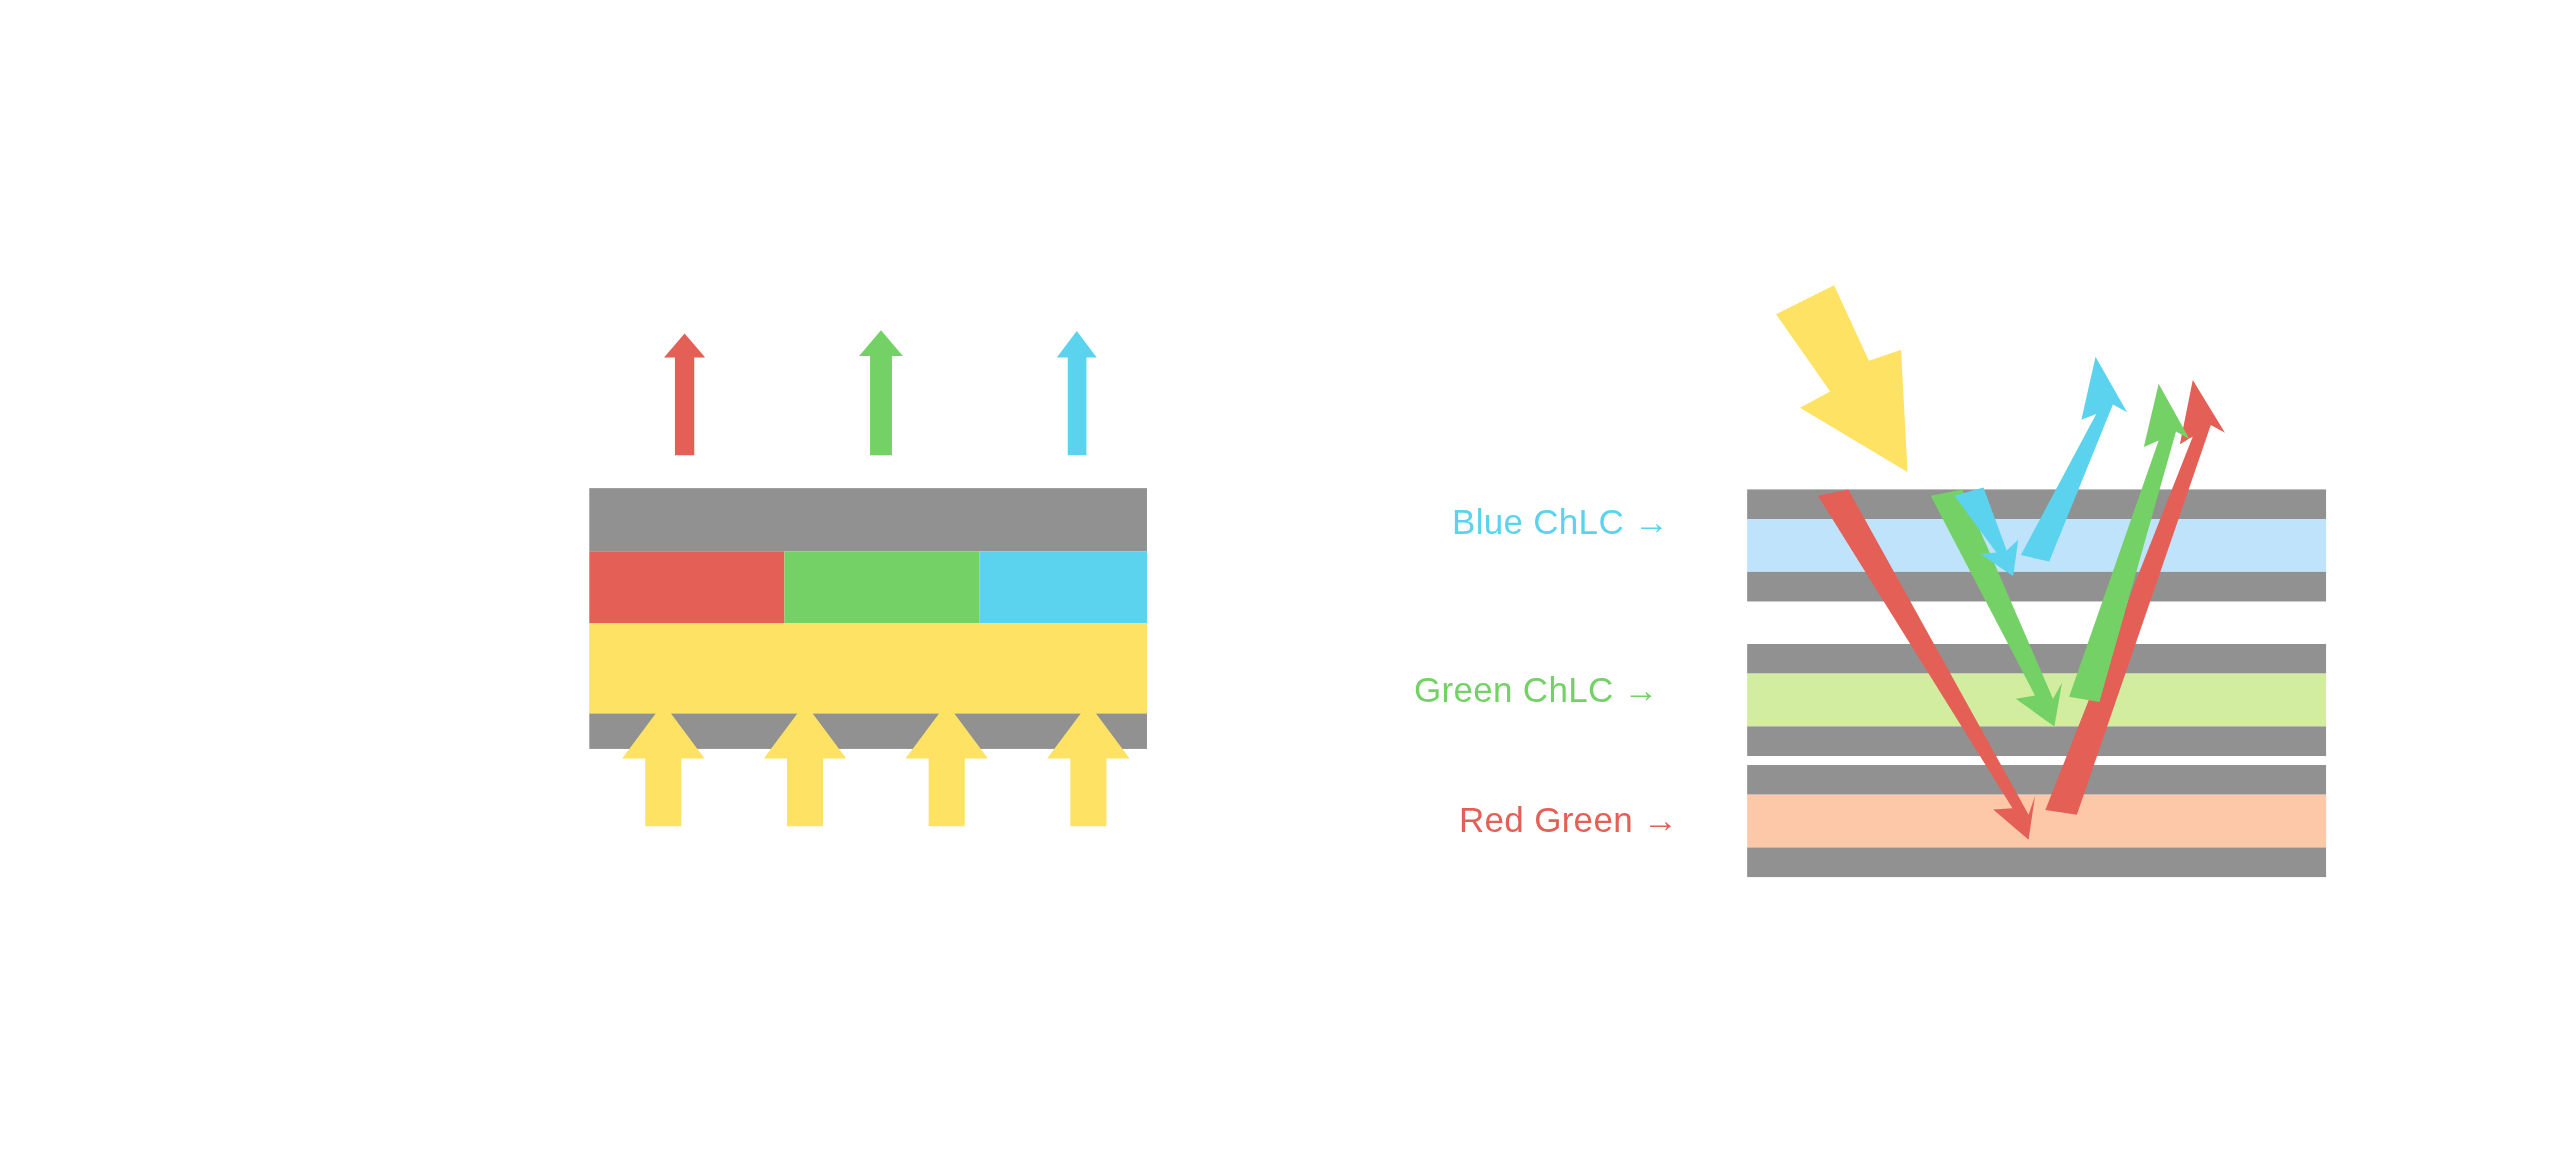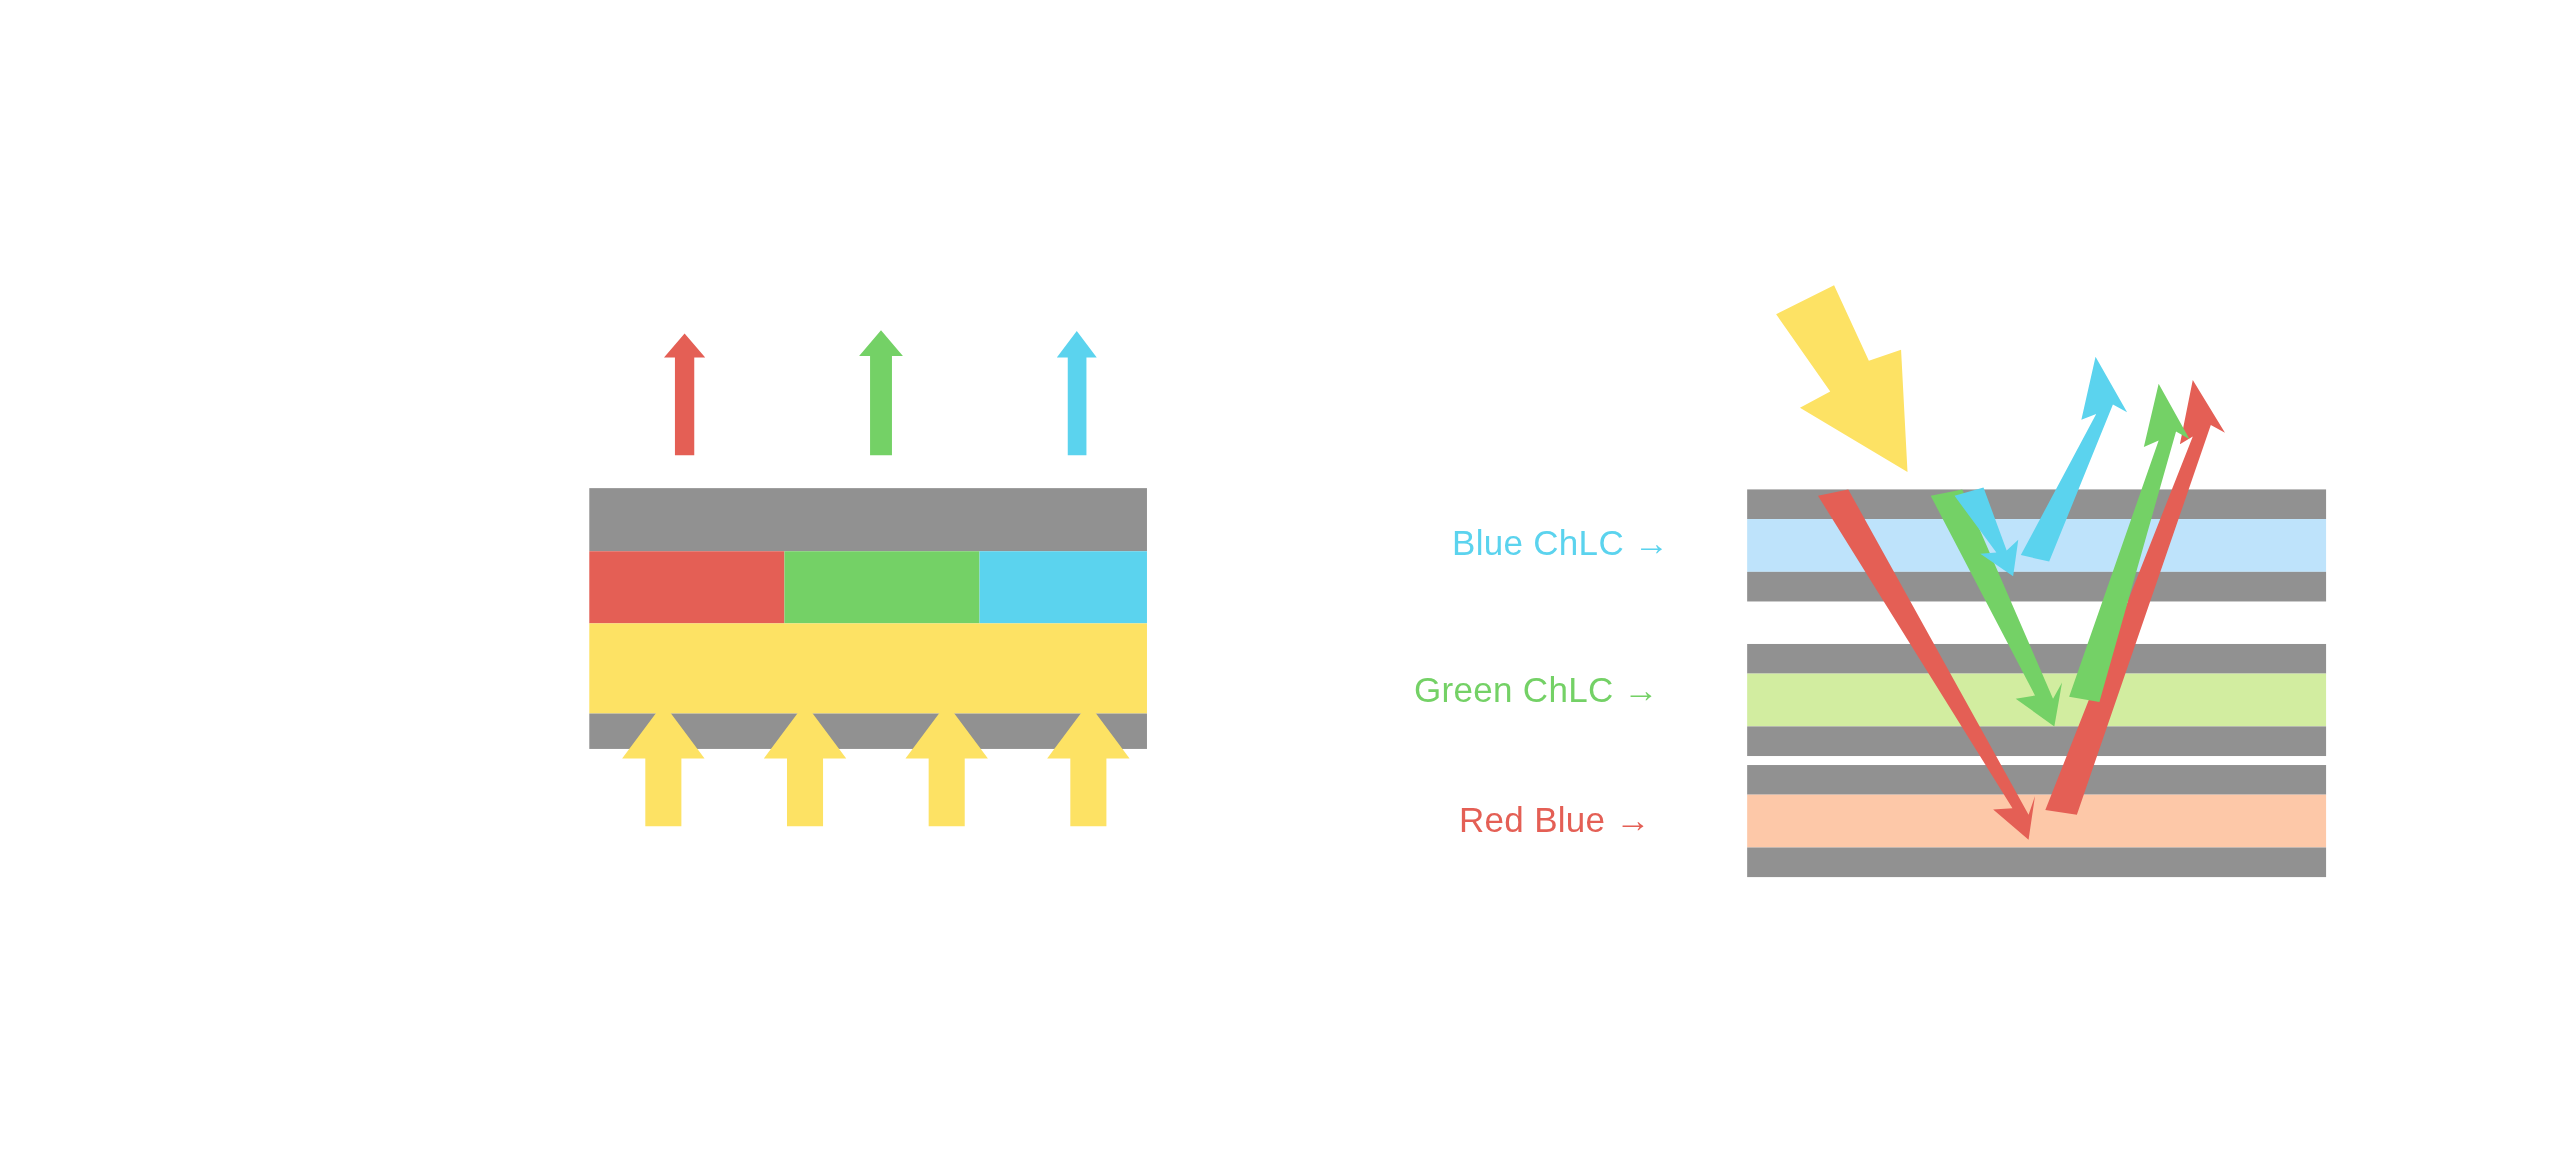--- a/index.html
+++ b/index.html
@@ -116,29 +116,29 @@
         <path d="M3213 1082 L3260 1090 L3379 670 L3400 682 L3352 596 L3329 694 L3352 684 Z" fill="#74D166"></path>
       </g>
 
       <g>
         <path d="M3035 770 L3080 757 L3116 855 L3134 838 L3126 895 L3075 860 L3100 858 Z" fill="#5BD3EE"></path>
         <path d="M3138 862 L3182 872 L3281 628 L3303 640 L3254 554 L3232 652 L3255 643 Z" fill="#5BD3EE"></path>
       </g>
     </g>
   </svg>
 
-  <div class="lbl lbl-blue" style="left:1452px; top:525px;">
+  <div class="lbl lbl-blue" style="left:1452px; top:504px;">
     <span>Blue ChLC</span>
     <span>→</span>
   </div>
 
   <div class="lbl lbl-green" style="left:1414px; top:672px;">
     <span>Green ChLC</span>
     <span>→</span>
   </div>
 
   <div class="lbl lbl-red" style="left:1459px; top:802px;">
-    <span>Red Blue</span>
+    <span>Red Green</span>
     <span>→</span>
   </div>
 
 </div>
 
 
 </body></html>

